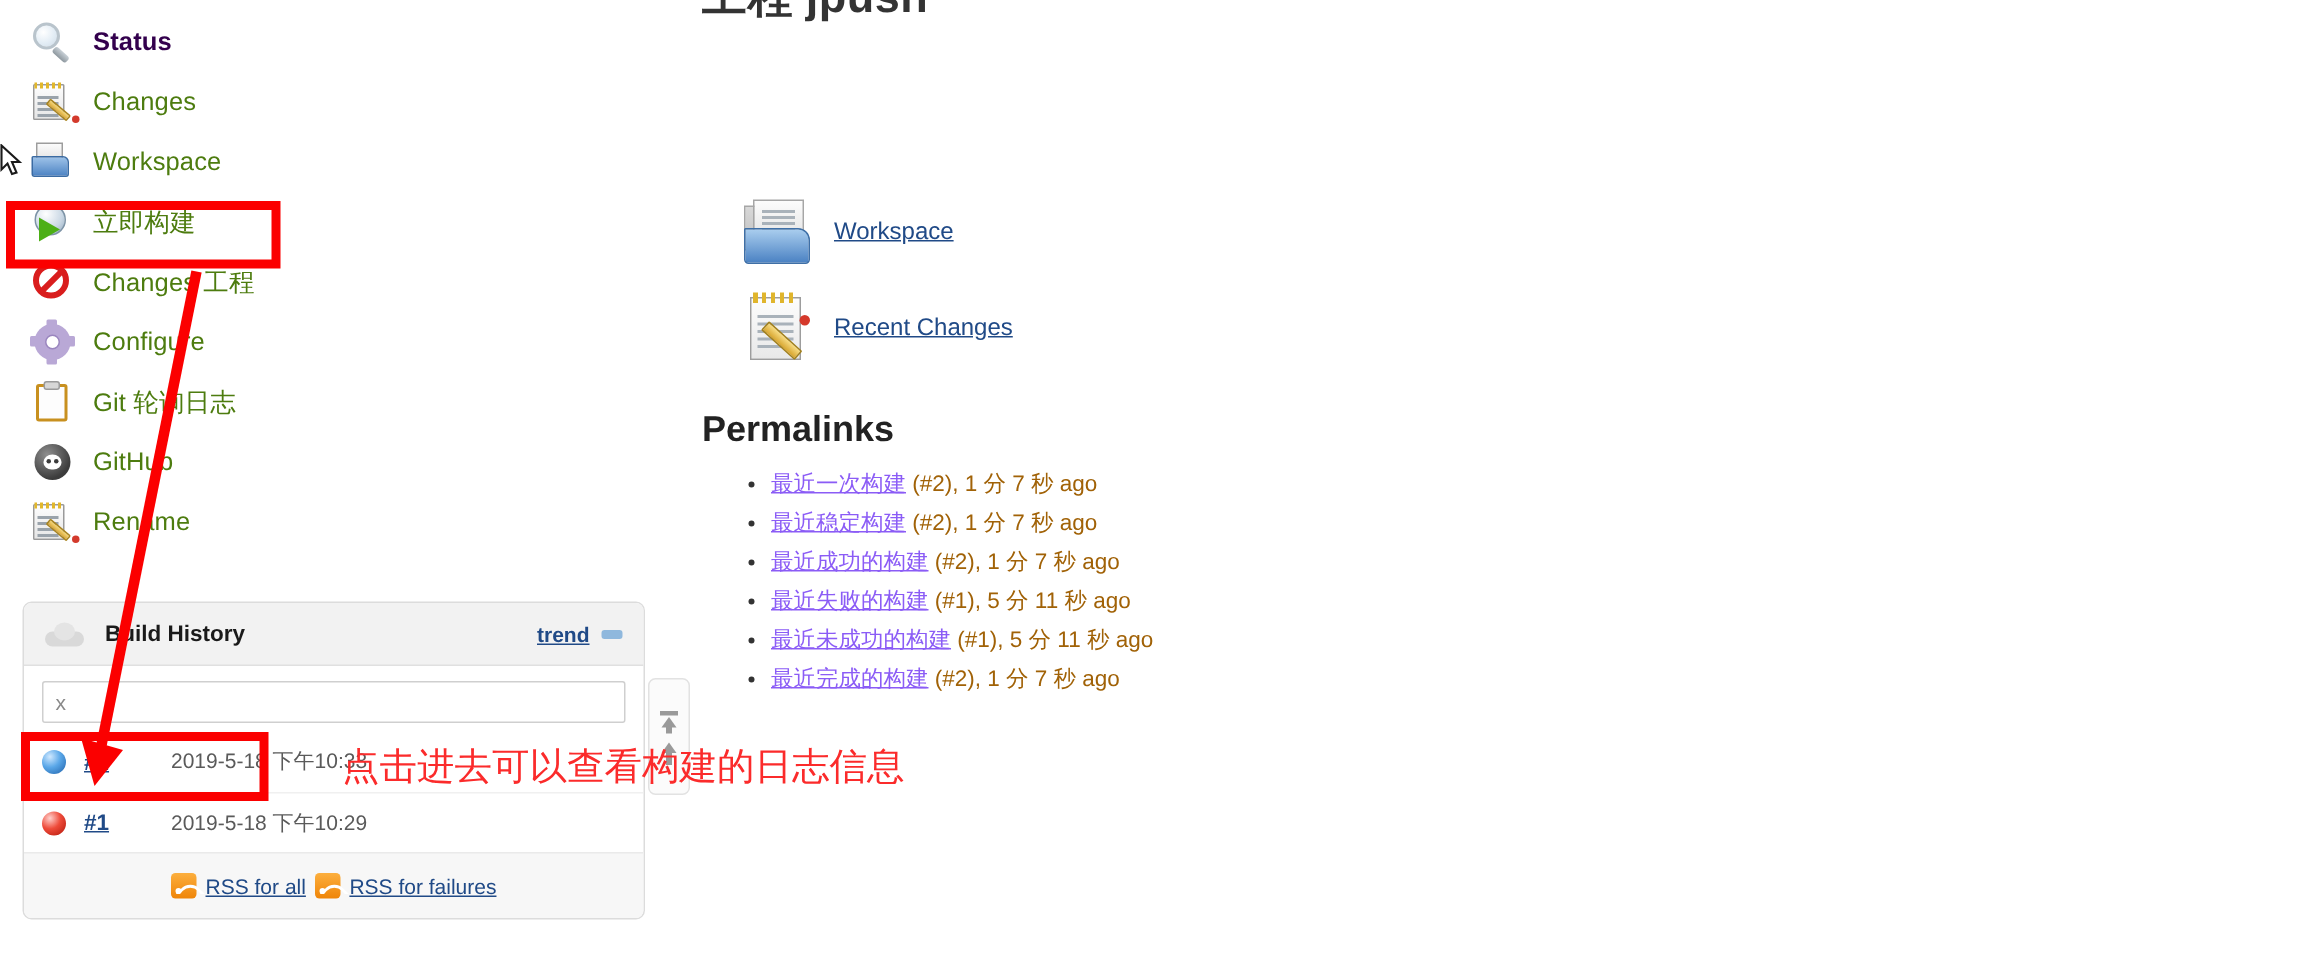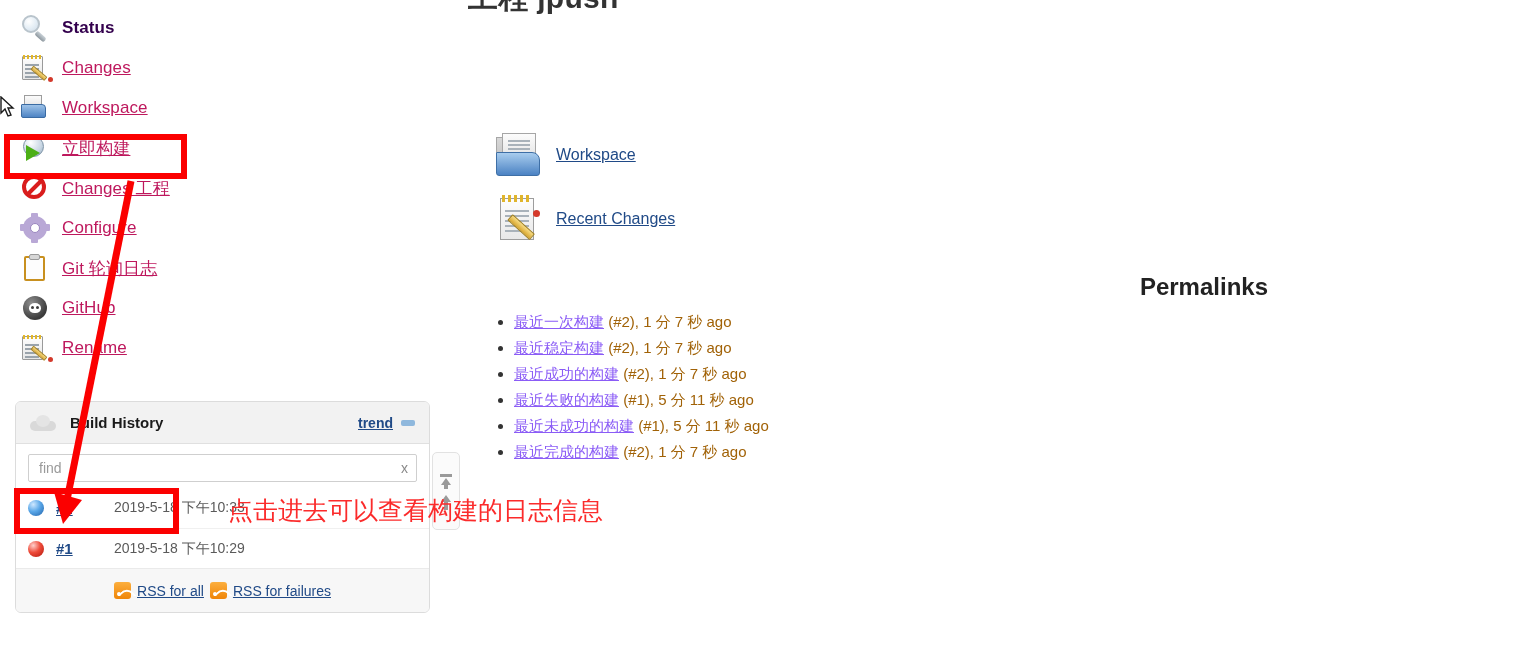--- a/index.html
+++ b/index.html
@@ -18,21 +18,21 @@
   }
   .task {
     display: flex; align-items: center;
     height: 40px; padding-left: 20px;
   }
   .task .ticon {
     width: 30px; height: 30px; flex: 0 0 30px;
     margin-right: 12px; position: relative;
   }
   .task .tlabel {
-    font-size: 17px; color: #be185d; text-decoration: underline;
+    font-size: 17px; color: #4d7c0f; 
     white-space: nowrap; letter-spacing: .1px;
   }
   .task.is-status .tlabel {
     color: #33004d; font-weight: bold; text-decoration: none;
   }
 
   
   .ic { position: absolute; inset: 0; }
 
   
@@ -151,21 +151,21 @@
   .bf-lines { position:absolute; left:20px; top:9px; width:22px; height:1.5px; background:#a9b2ba; box-shadow:0 4px 0 #a9b2ba,0 8px 0 #a9b2ba,0 12px 0 #a9b2ba; }
   .bf-front { position:absolute; left:8px; top:21px; width:44px; height:24px; background:linear-gradient(#a9cdee,#4b82c3); border:1px solid #3e6fa6; border-radius:1px 8px 3px 3px; }
 
   
   .bn-pad { position:absolute; left:12px; top:3px; width:34px; height:42px; background:linear-gradient(#fdfdfd,#e8e8e8); border:1px solid #9d9d9d; }
   .bn-rings { position:absolute; left:14px; top:0px; width:30px; height:7px; background:repeating-linear-gradient(90deg,#e0b52c 0 3px,transparent 3px 6px); }
   .bn-lines { position:absolute; left:17px; top:15px; width:24px; height:1.5px; background:#a9b2ba; box-shadow:0 5px 0 #a9b2ba,0 10px 0 #a9b2ba,0 15px 0 #a9b2ba,0 20px 0 #a9b2ba; }
   .bn-pencil { position:absolute; left:22px; top:18px; width:30px; height:8px; background:linear-gradient(#f8dd84,#d7a52f); border:1px solid #a2801d; transform:rotate(42deg); transform-origin:left center; border-radius:1px; }
   .bn-tip { position:absolute; left:45px; top:15px; width:7px; height:7px; border-radius:50%; background:#d5392b; }
 
-  #permalinks-h { font-size: 24px; font-weight: bold; color: #222222; margin: 22px 0 0 0; text-align: right; }
+  #permalinks-h { font-size: 24px; font-weight: bold; color: #222222; margin: 22px 0 0 0; }
   #permalinks { margin: 12px 0 0 0; padding-left: 46px; list-style: disc; }
   #permalinks li { margin-bottom: 7px; font-size: 15px; color: #333333; }
   #permalinks li .pl-a { color: #8b5cf6; text-decoration: underline; }
   #permalinks li .pl-rest { color: #a16207; }
 
   
   #ann-svg { position: absolute; left: 0; top: 0; width: 1532px; height: 653px; pointer-events: none; z-index: 45; }
   #ann-text {
     position: absolute; left: 228px; top: 494px; z-index: 46;
     font-size: 25px; color: #fb2b2b; white-space: nowrap;
@@ -277,21 +277,20 @@
       <span class="bh-cloud"></span>
       <span id="bh-title">Build History</span>
       <span id="bh-right">
         <span id="bh-trend">trend</span>
         <span id="bh-collapse"></span>
       </span>
     </div>
 
     <div id="bh-search-wrap">
       <div id="bh-search">
-        <input id="bh-search-input" type="text" placeholder="find" style="">
         <span id="bh-search-clear">x</span>
       </div>
     </div>
 
     <div class="bh-row">
       <span class="ball ball-blue"></span>
       <span class="bh-num">#2</span>
       <span class="bh-date">2019-5-18 下午10:33</span>
     </div>
     <div class="bh-row">

